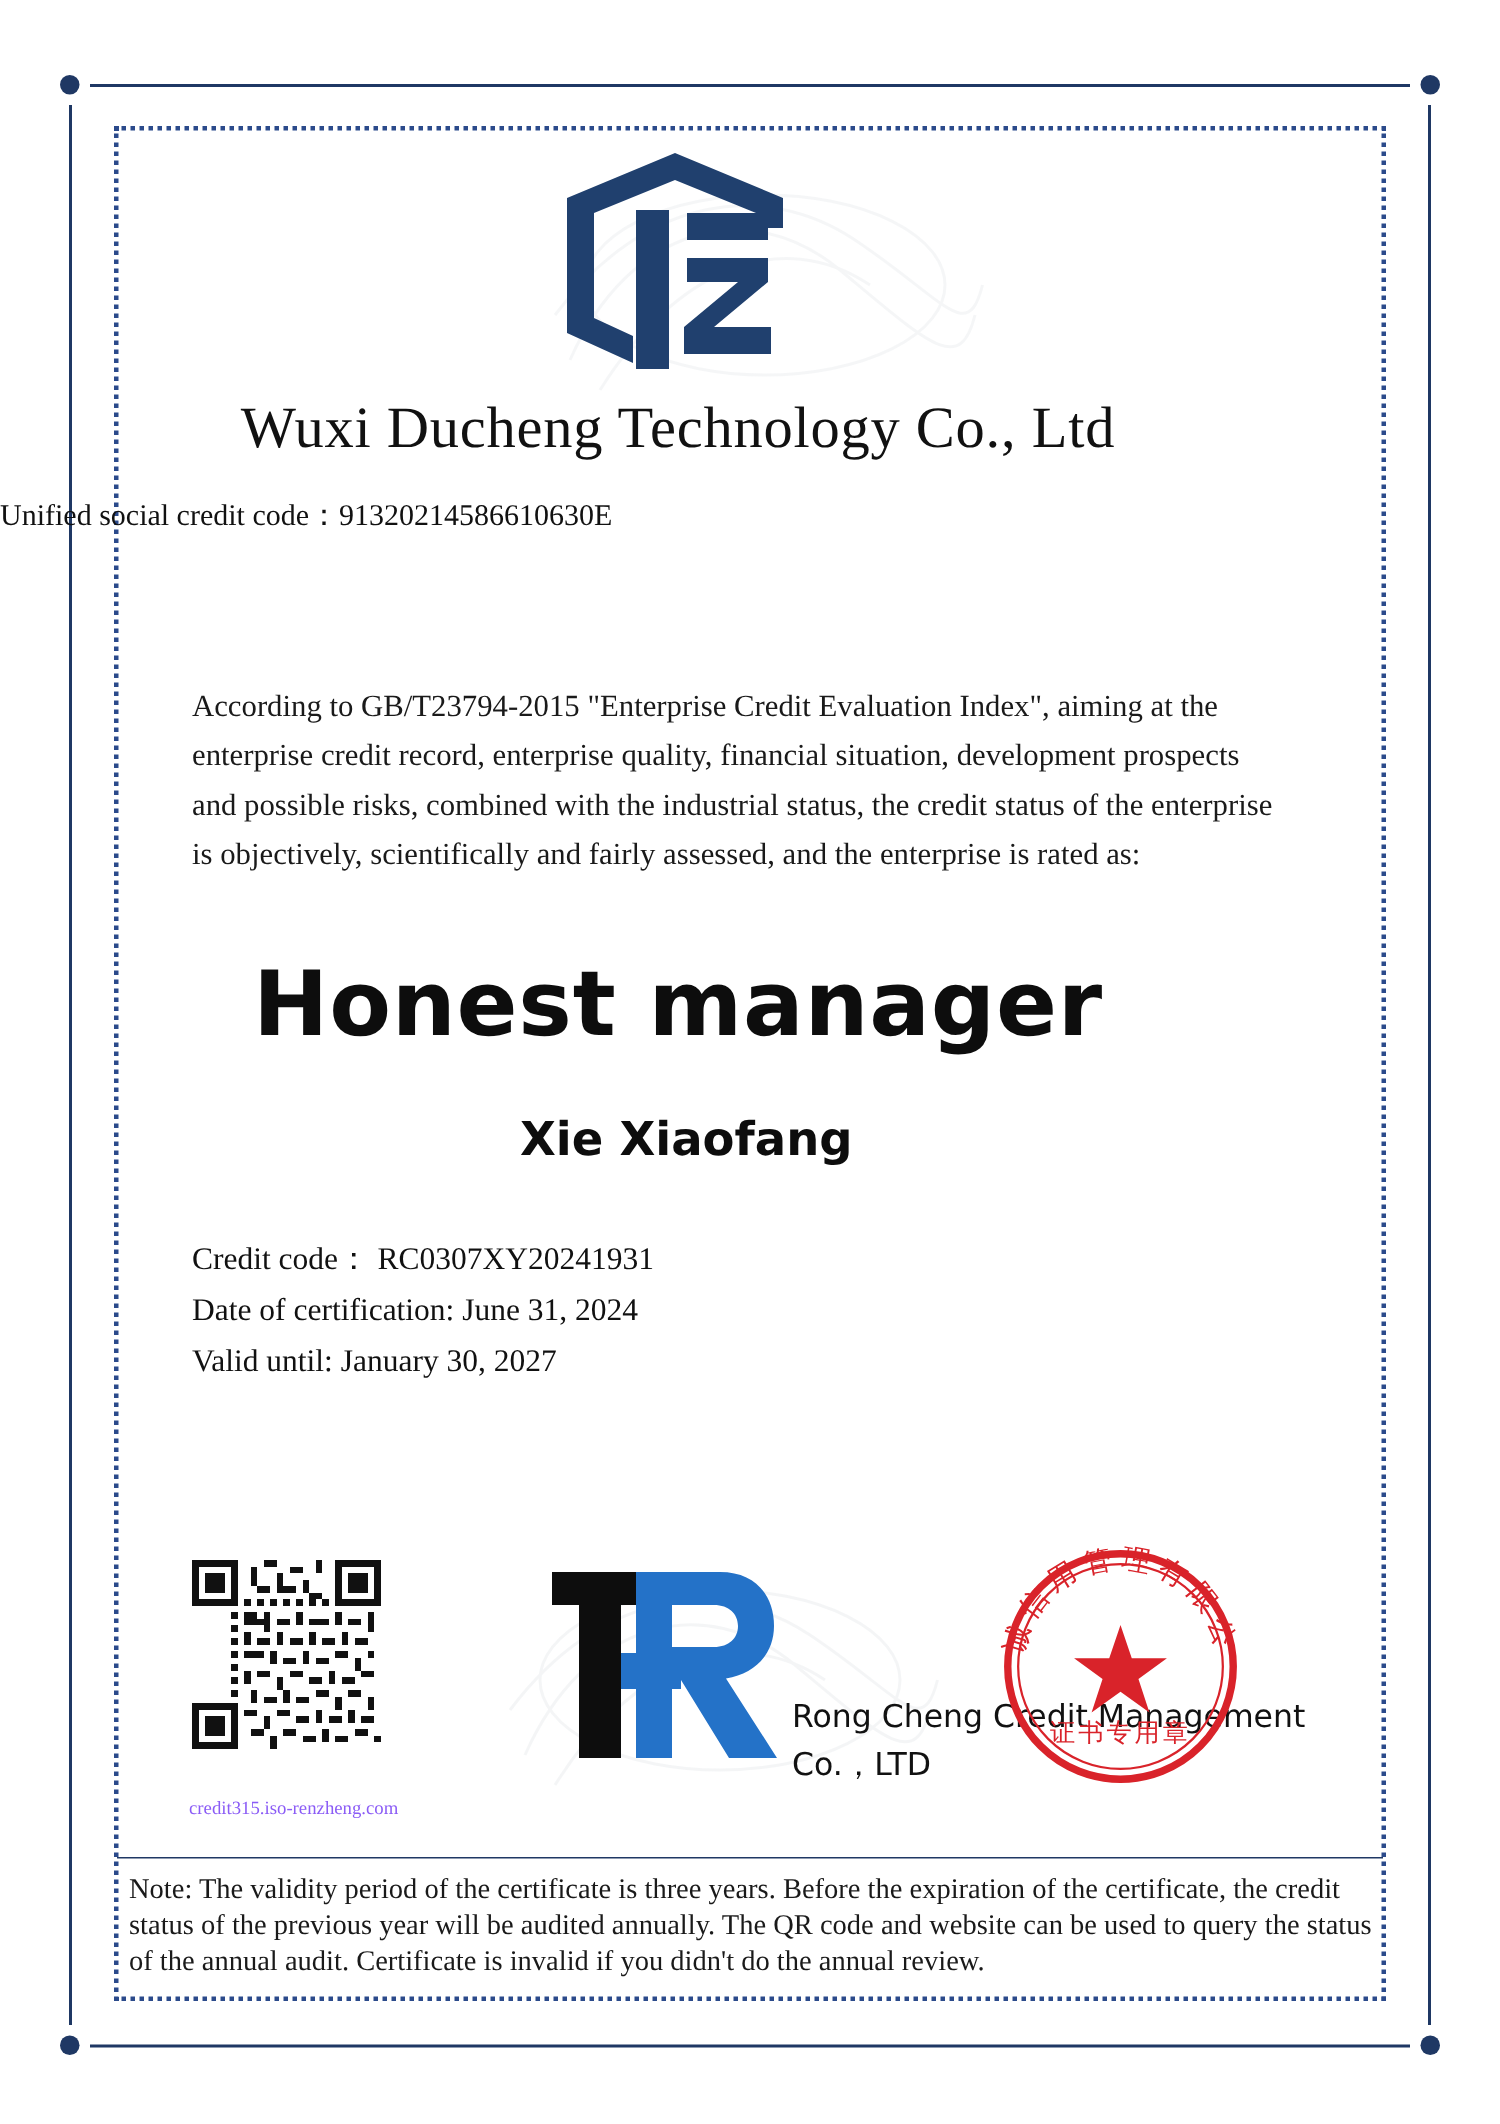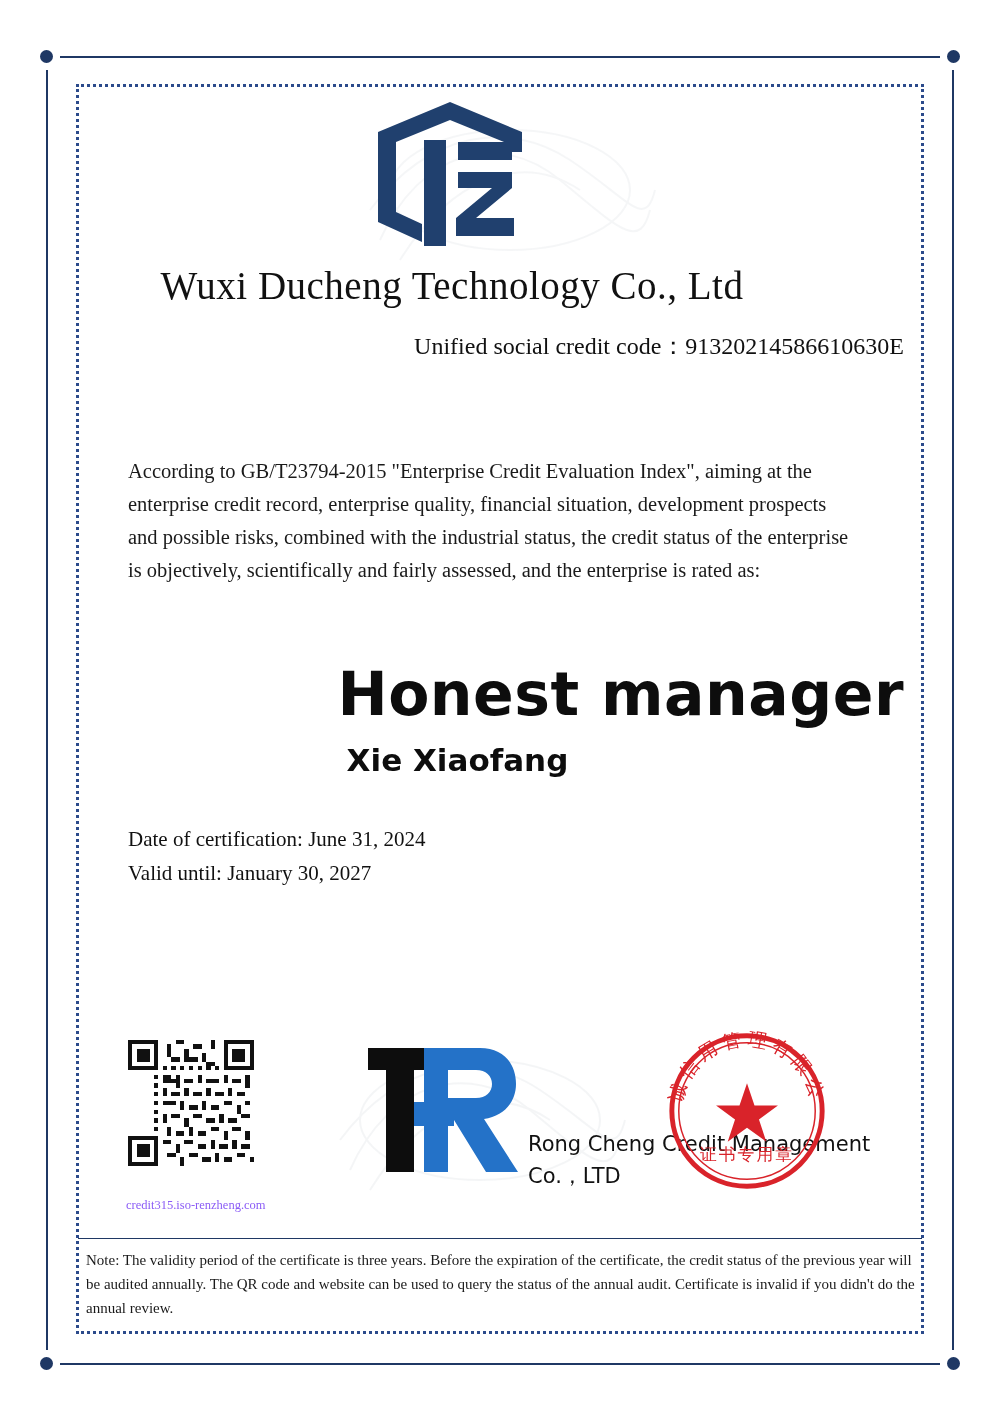--- a/index.html
+++ b/index.html
@@ -83,49 +83,47 @@
     top: 263px;
     text-align: center;
     font-size: 39px;
     letter-spacing: 0.5px;
     color: #111;
   }
   .credit-code-line {
     position: absolute;
     left: 0; right: 0;
     top: 330px;
-    text-align: right;
-    font-size: 24px;
+    text-align: left;
+    font-size: 20px;
     color: #111;
-    padding-left: 41px;
   }
 
   
   .body-text {
     position: absolute;
     left: 128px;
     top: 455px;
     width: 730px;
     font-size: 20.5px;
     line-height: 33px;
     color: #1a1a1a;
   }
 
   
   .award-title {
     position: absolute;
     left: 0; right: 0;
     top: 635px;
-    text-align: right;
+    text-align: center;
     font-family: "DejaVu Sans", sans-serif;
     font-size: 60px;
     font-weight: bold;
     color: #0d0d0d;
     letter-spacing: 0.5px;
-    margin-top: 24px;
   }
   .award-person {
     position: absolute;
     left: 0; right: 0;
     top: 742px;
     text-align: center;
     font-family: "DejaVu Sans", sans-serif;
     font-size: 31px;
     font-weight: bold;
     color: #0d0d0d;
@@ -197,21 +195,21 @@
     top: 1238px;
     width: 844px;
     height: 1px;
     background: #1f3864;
   }
   .note {
     position: absolute;
     left: 86px;
     top: 1248px;
     width: 832px;
-    font-size: 15px;
+    font-size: 19px;
     line-height: 24px;
     color: #1a1a1a;
   }
 </style>
 </head>
 <body>
 
 <div class="certificate">
 
   <div class="corner-line cl-t"></div>
@@ -258,20 +256,21 @@
 
   <div class="company-name">Wuxi Ducheng Technology Co., Ltd</div>
   <div class="credit-code-line">Unified social credit code：91320214586610630E</div>
 
   <div class="body-text">According to GB/T23794-2015 "Enterprise Credit Evaluation Index", aiming at the enterprise credit record, enterprise quality, financial situation, development prospects and possible risks, combined with the industrial status, the credit status of the enterprise is objectively, scientifically and fairly assessed, and the enterprise is rated as:</div>
 
   <div class="award-title">Honest manager</div>
   <div class="award-person">Xie Xiaofang</div>
 
   <div class="details">
+    <div>Credit code： RC0307XY20241931</div>
     <div>Date of certification: June 31, 2024</div>
     <div>Valid until: January 30, 2027</div>
   </div>
 
   <div class="qr">
     <svg viewBox="0 0 29 29" width="126" height="126" shape-rendering="crispEdges">
       <rect width="29" height="29" fill="#fff"></rect>
       <g fill="#111">
 
         <rect x="0" y="0" width="7" height="1"></rect>

